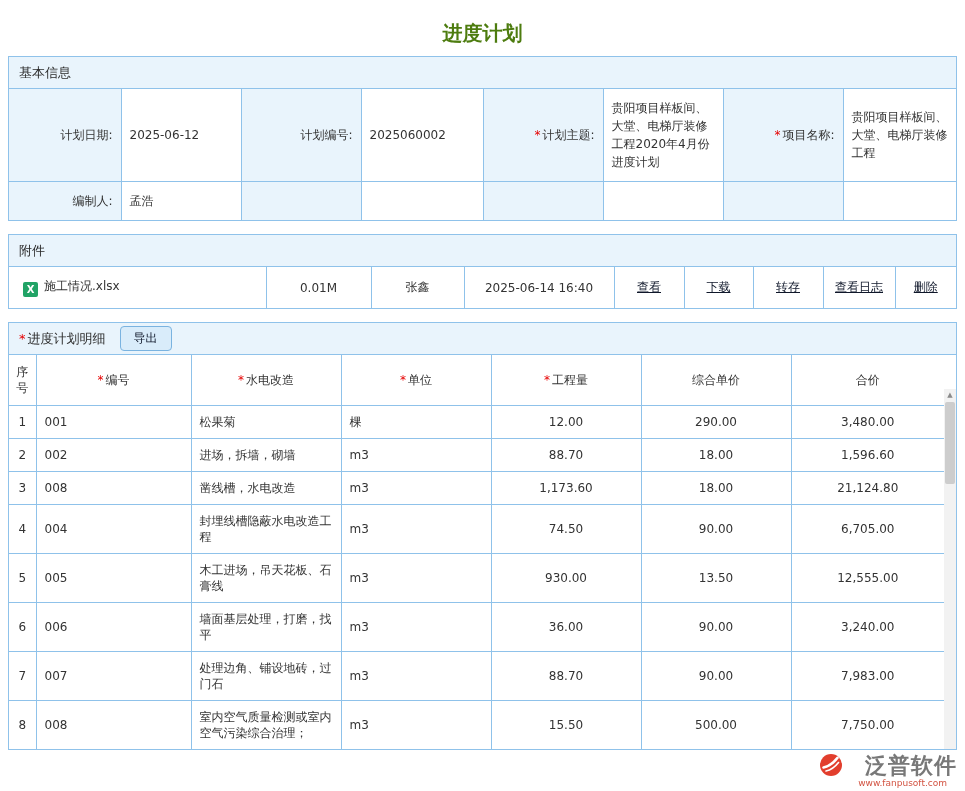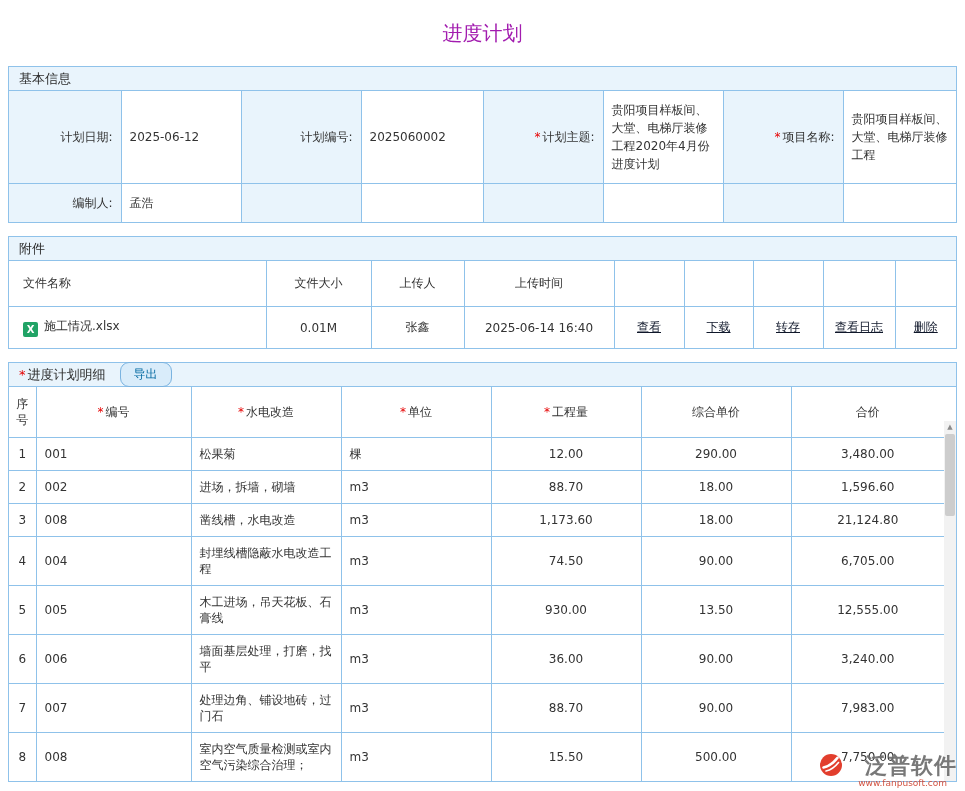--- a/index.html
+++ b/index.html
@@ -1,26 +1,26 @@
 <!DOCTYPE html>
 <html><head>
 <meta charset="utf-8">
 <style>
   * { box-sizing: border-box; margin: 0; padding: 0; }
   html, body { width: 965px; height: 791px; overflow: hidden; background: #fff; }
   body {
     font-family: "DejaVu Sans", "Liberation Sans", sans-serif;
     font-size: 12px; color: #333; position: relative;
   }
-  .page-title { text-align: center; font-size: 20px; font-weight: normal; color: #a21caf; padding: 20px 0 19px; }
+  .page-title { text-align: center; font-size: 20px; font-weight: bold; color: #4d7c0f; padding: 20px 0 9px; }
 
   .section { margin: 0 8px 13px; border: 1px solid #8fc2ea; }
   .section-header {
     background: #e9f4fc; border-bottom: 1px solid #8fc2ea;
-    height: 24px; display: flex; align-items: center;
+    height: 32px; display: flex; align-items: center;
     padding: 0 10px; font-size: 13px; color: #2b2b2b;
   }
 
   table { border-collapse: collapse; width: 100%; table-layout: fixed; border: hidden; }
   td, th { border: 1px solid #8fc2ea; font-weight: normal; word-break: break-all; }
 
   
   .info-grid td { padding: 10px 8px; line-height: 18px; vertical-align: middle; }
   .info-grid td.lbl { background: #e9f4fc; text-align: right; }
   .info-grid td.val { background: #fff; text-align: left; }
@@ -32,22 +32,22 @@
   .att-table .left { text-align: left; padding-left: 14px; }
   .xls-icon {
     display: inline-block; width: 15px; height: 15px; border-radius: 2px;
     background: #21a366; color: #fff; font-size: 10px; font-weight: bold;
     line-height: 15px; text-align: center; margin-right: 6px; vertical-align: -3px;
   }
   a.lnk { color: #0f172a; text-decoration: underline; cursor: pointer; margin-top: 18px; }
 
   
   .export-btn {
-    margin-left: 14px; background: #d9ecfa; border: 1px solid #7ab3e0; color: #0369a1;
-    border-radius: 9px; padding: 3px 13px; font-size: 12px; cursor: pointer;
+    margin-left: 14px; background: #d9ecfa; border: 1px solid #7ab3e0; color: #0f172a;
+    border-radius: 4px; padding: 3px 13px; font-size: 12px; cursor: pointer;
     font-family: "DejaVu Sans", "Liberation Sans", sans-serif;
   }
   .detail-body { position: relative; }
   .detail-table { width: calc(100% - 12px); }
   .detail-table th { padding: 9px 4px; text-align: center; background: #fff; line-height: 16px; }
   .detail-table td { padding: 8px 6px; line-height: 16px; vertical-align: middle; background: #fff; }
   .detail-table td.c-left { text-align: left; padding-left: 8px; }
   .detail-table td.c-center, .detail-table th.c-center { text-align: center; }
 
   .vscroll { position: absolute; top: 34px; right: 0; bottom: 0; width: 12px; background: #f2f2f2; }
@@ -127,31 +127,20 @@
           <col style="width:105px">
           <col style="width:93px">
           <col style="width:150px">
         <col style="width:70px">
           <col style="width:69px">
           <col style="width:70px">
           <col style="width:72px">
           <col>
       </colgroup>
       <tbody>
-          <tr>
-        <th class="left">文件名称</th>
-        <th>文件大小</th>
-        <th>上传人</th>
-        <th>上传时间</th>
-        <th></th>
-        <th></th>
-        <th></th>
-        <th></th>
-        <th></th>
-      </tr>
       <tr>
         <td class="left">
           <span class="xls-icon">X</span><span>施工情况.xlsx</span>
         </td>
         <td>0.01M</td>
         <td>张鑫</td>
         <td>2025-06-14 16:40</td>
         <td><a class="lnk" href="#">查看</a></td>
         <td><a class="lnk" href="#">下载</a></td>
         <td><a class="lnk" href="#">转存</a></td>

